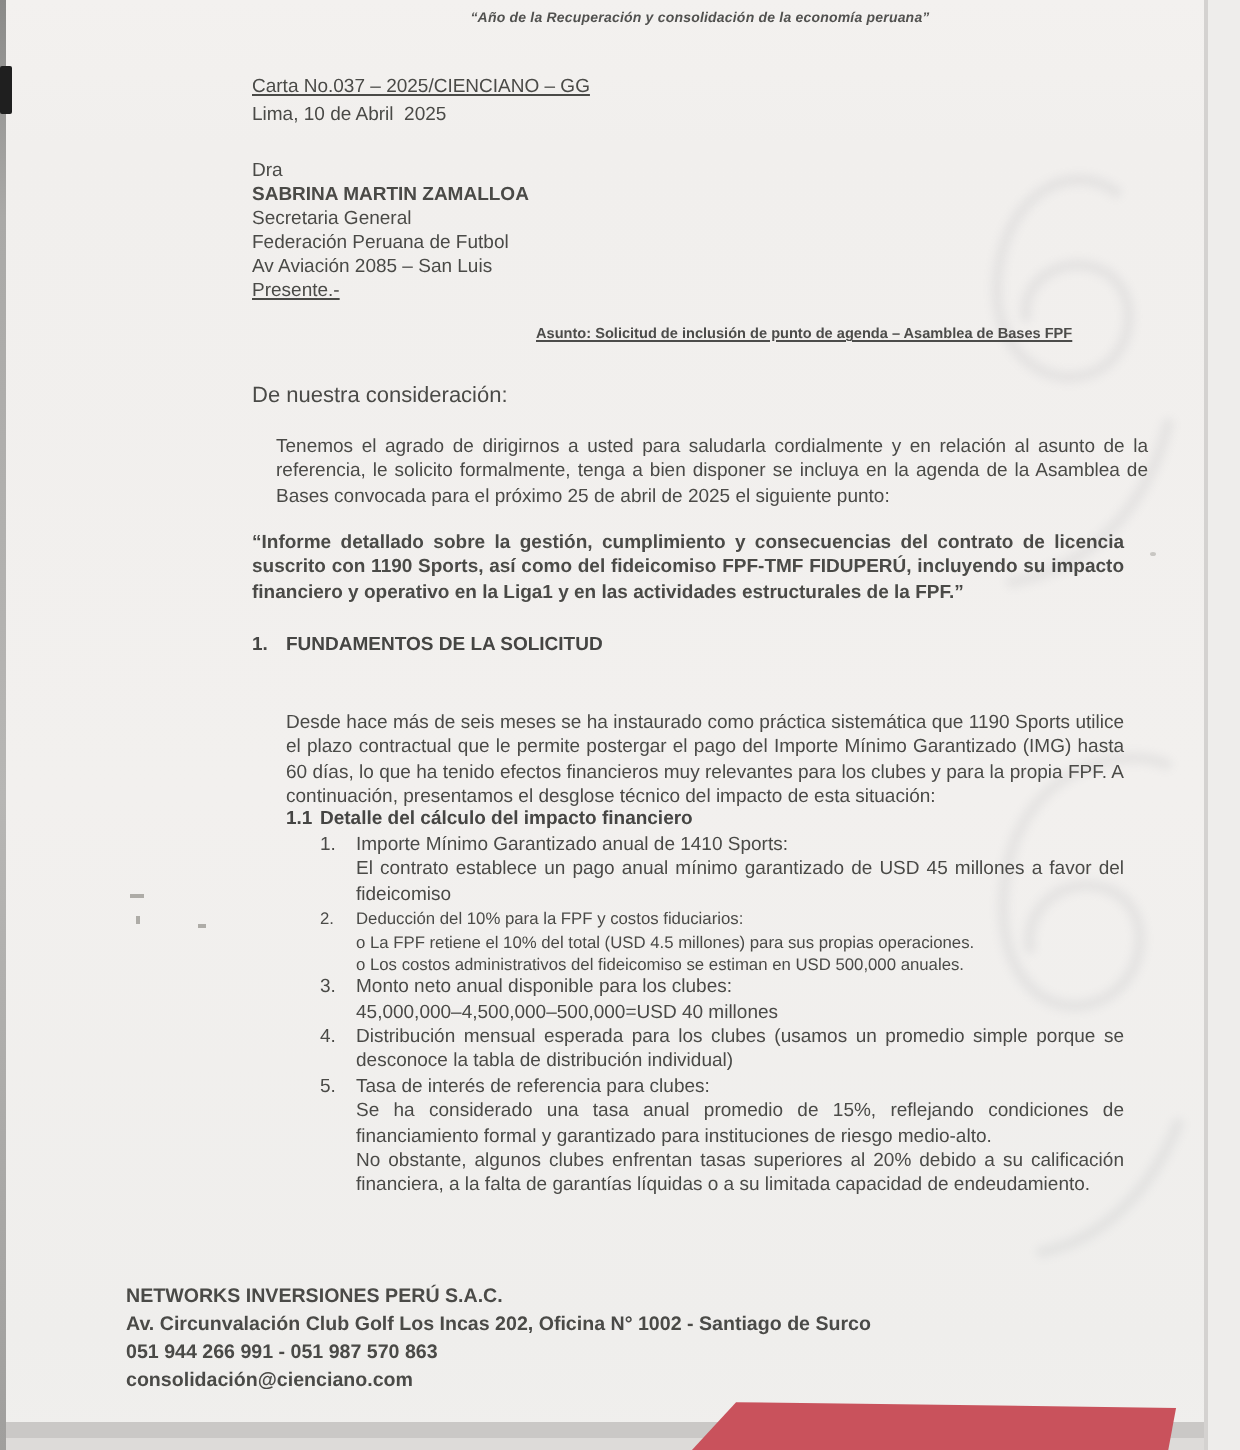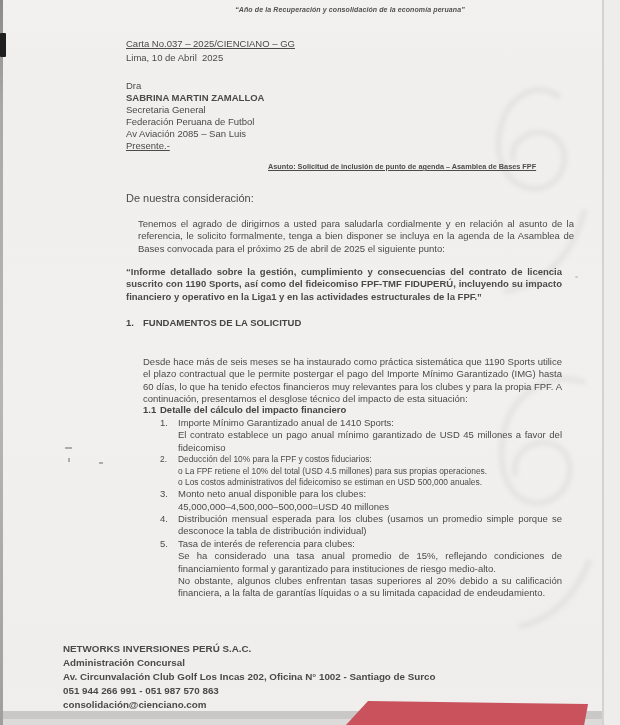--- a/index.html
+++ b/index.html
@@ -154,21 +154,20 @@
       <div class="li">
         <span class="num">5.</span>
         <div>Tasa de interés de referencia para clubes:</div>
         <div>Se ha considerado una tasa anual promedio de 15%, reflejando condiciones de financiamiento formal y garantizado para instituciones de riesgo medio-alto.</div>
         <div>No obstante, algunos clubes enfrentan tasas superiores al 20% debido a su calificación financiera, a la falta de garantías líquidas o a su limitada capacidad de endeudamiento.</div>
       </div>
     </div>
 
     <div class="footer-block">
       <div>NETWORKS INVERSIONES PERÚ S.A.C.</div>
-      <div>Administración Concursal</div>
       <div>Av. Circunvalación Club Golf Los Incas 202, Oficina N° 1002 - Santiago de Surco</div>
       <div>051 944 266 991 - 051 987 570 863</div>
       <div>consolidación@cienciano.com</div>
     </div>
 
   </div>
 
   <div class="strip-gray"></div>
   <div class="strip-light"></div>
   <div class="red-corner"></div>

